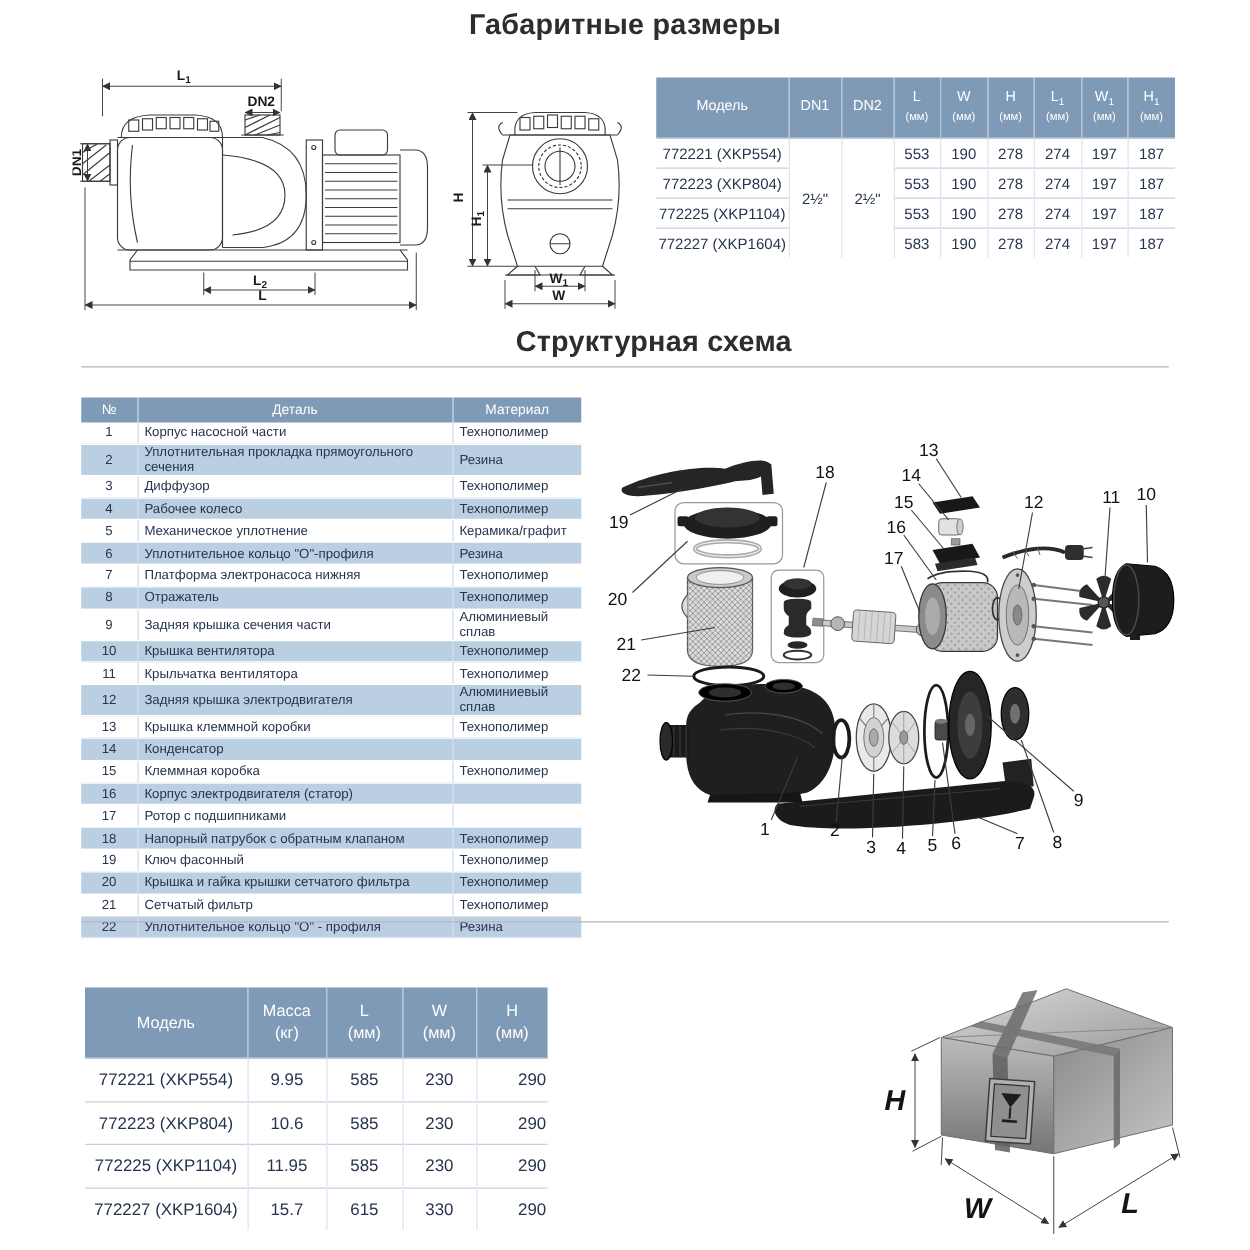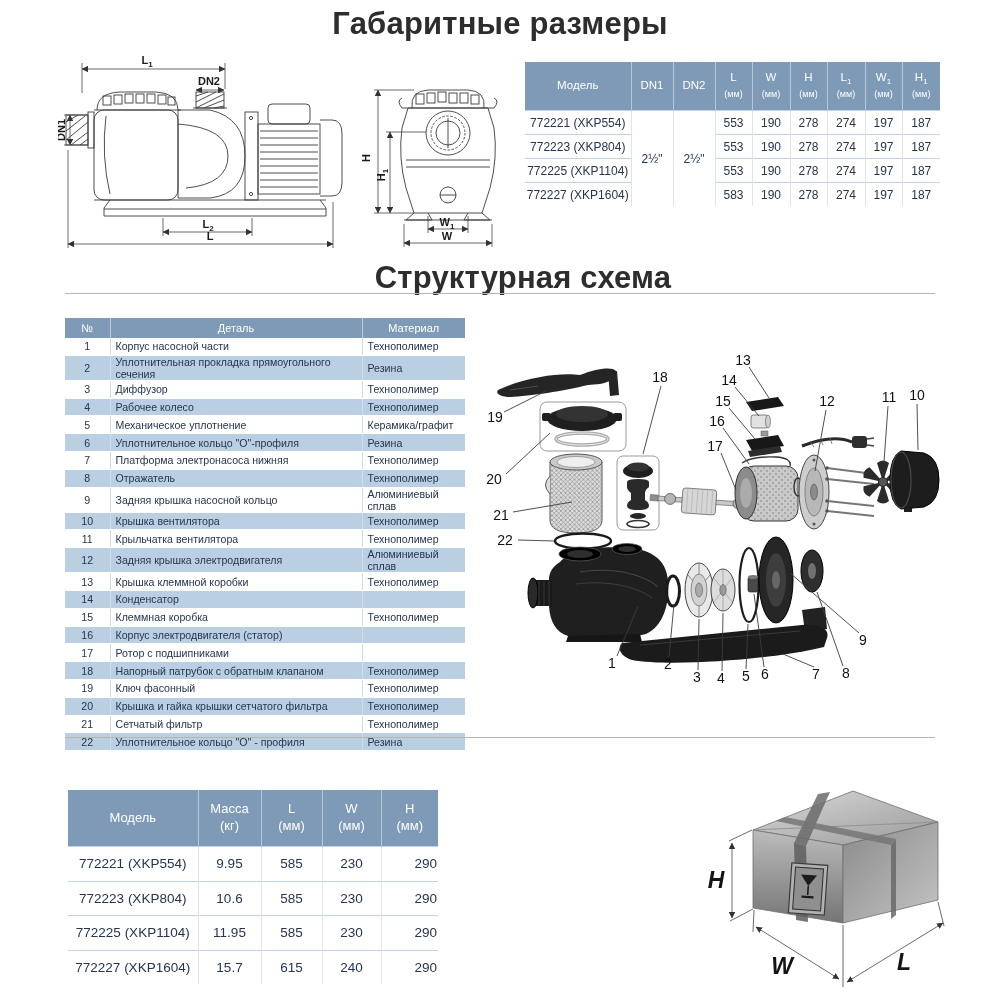--- a/index.html
+++ b/index.html
@@ -1,17 +1,17 @@
 <!DOCTYPE html>
 <html><head>
 <meta charset="utf-8">
 <style>
   html,body{margin:0;padding:0;background:#fff;font-family:"Liberation Sans",sans-serif;}
   .page{position:relative;width:1000px;height:1000px;background:#fff;overflow:hidden;color:#26344e;}
-  .sec-title{position:absolute;left:0;width:1000px;text-align:center;font-size:31px;font-weight:600;color:#2d2d2d;letter-spacing:.2px;}
+  .sec-title{position:absolute;left:0;width:1000px;text-align:center;font-size:23px;font-weight:600;color:#2d2d2d;letter-spacing:.2px;}
   .rule{position:absolute;height:1px;background:#b5b5b5;}
   table{border-collapse:collapse;table-layout:fixed;}
   th{font-weight:400;}
   
   .t-dim{position:absolute;left:525px;top:62px;width:415px;}
   .t-dim th{background:#7e9ab6;color:#fff;font-size:11.5px;line-height:1.2;height:46px;text-align:center;border-right:1px solid rgba(255,255,255,.45);}
   .t-dim th:last-child{border-right:none;}
   .t-dim td{text-align:center;font-size:12px;height:21px;color:#26344e;border-top:1px solid #c3d2e2;border-right:1px solid #dbe5ef;}
   .t-dim td:last-child{border-right:none;margin-top:48px;}
   .hunit{font-size:9px;}
@@ -290,21 +290,21 @@
           <td>Платформа электронасоса нижняя</td>
           <td>Технополимер</td>
         </tr>
       <tr>
           <td class="num">8</td>
           <td>Отражатель</td>
           <td>Технополимер</td>
         </tr>
       <tr>
           <td class="num">9</td>
-          <td>Задняя крышка насосной кольцо</td>
+          <td>Задняя крышка сечения части</td>
           <td>Алюминиевый сплав</td>
         </tr>
       <tr>
           <td class="num">10</td>
           <td>Крышка вентилятора</td>
           <td>Технополимер</td>
         </tr>
       <tr>
           <td class="num">11</td>
           <td>Крыльчатка вентилятора</td>
@@ -677,21 +677,21 @@
           <td>772225 (XKP1104)</td>
           <td>11.95</td>
           <td>585</td>
           <td>230</td>
           <td>290</td>
         </tr>
       <tr>
           <td>772227 (XKP1604)</td>
           <td>15.7</td>
           <td>615</td>
-          <td>240</td>
+          <td>330</td>
           <td>290</td>
         </tr>
     </tbody>
   </table>
 
   <svg class="svg-abs" style="left:690px;top:782px;" width="305" height="215" viewBox="0 0 305 215">
     <defs>
       <linearGradient id="gTop" x1="0" y1="0" x2="1" y2="1">
           <stop offset="0" stop-color="#d8d8d8"></stop>
           <stop offset="1" stop-color="#9b9b9b"></stop>

